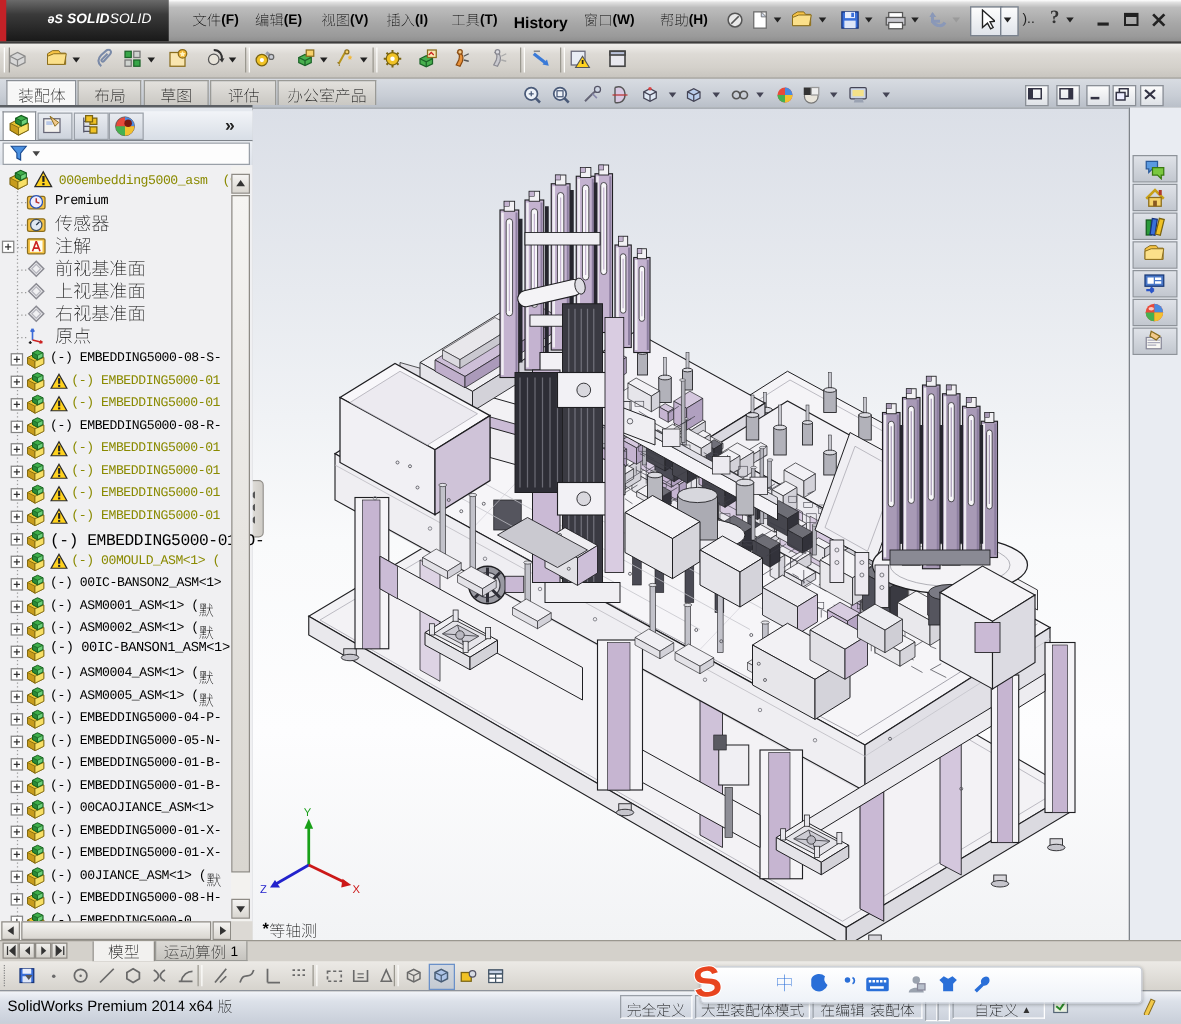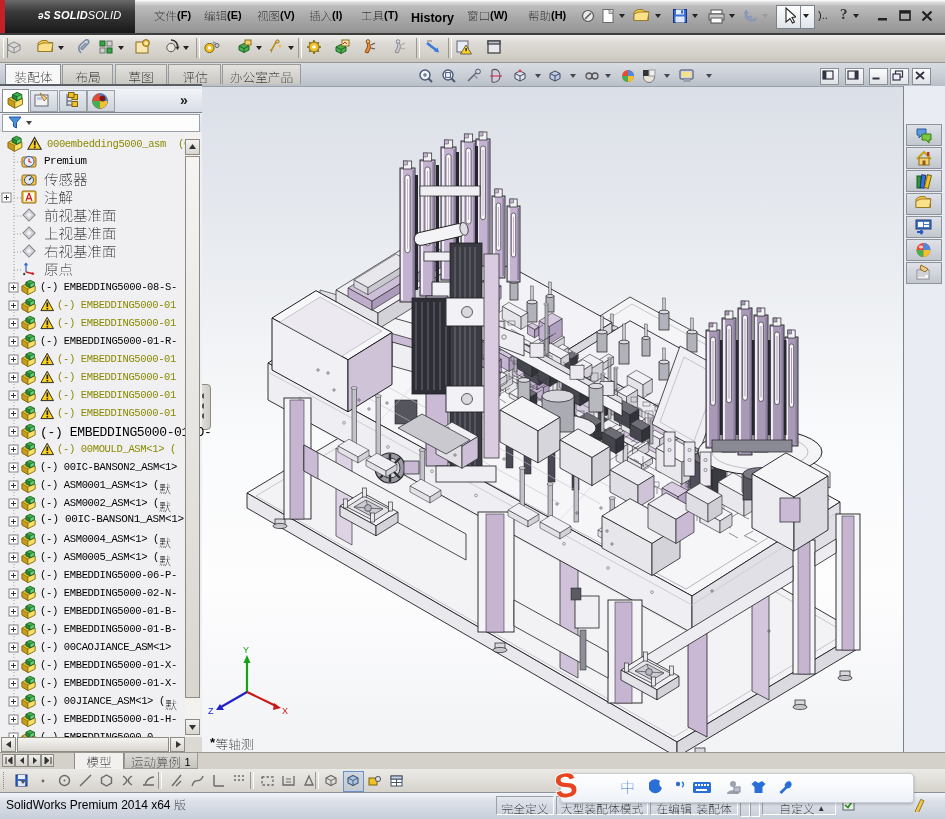--- a/index.html
+++ b/index.html
@@ -1835,21 +1835,21 @@
     </svg></div>
 <div class="abs zhl" style="left:44px;top:243px"><svg width="72" height="15" viewBox="0 -12.8 72 14.8" style="vertical-align:-2.0px;">
       <path fill="#000" d="M1.1 -9.1H13.5V-8.7H1.1ZM4.3 -0.2H12.2V0.2H4.3ZM4.1 -5.4H12.4V1.0H12.0V-5.0H4.5V1.0H4.1ZM6.4 -12.0 6.8 -11.9Q6.5 -10.5 6.0 -9.1Q5.5 -7.7 4.8 -6.4Q4.0 -5.0 3.1 -3.9Q2.1 -2.8 0.9 -1.9Q0.9 -2.0 0.8 -2.0Q0.8 -2.1 0.7 -2.2Q0.7 -2.2 0.6 -2.3Q1.8 -3.1 2.8 -4.2Q3.7 -5.3 4.4 -6.6Q5.1 -7.9 5.6 -9.2Q6.1 -10.6 6.4 -12.0Z M21.3 -11.3H27.3V-3.6H26.9V-10.9H21.7V-3.6H21.3ZM24.3 -4.0H24.8V-0.1Q24.8 0.2 24.9 0.3Q25.0 0.4 25.4 0.4H27.1Q27.4 0.4 27.6 0.2Q27.7 0.0 27.8 -0.6Q27.8 -1.1 27.9 -2.2Q28.0 -2.1 28.1 -2.1Q28.2 -2.0 28.3 -2.0Q28.3 -0.9 28.2 -0.3Q28.1 0.3 27.8 0.6Q27.6 0.8 27.1 0.8H25.4Q24.9 0.8 24.6 0.6Q24.3 0.4 24.3 -0.1ZM24.0 -9.5H24.4V-6.1Q24.4 -5.2 24.3 -4.3Q24.1 -3.3 23.7 -2.4Q23.2 -1.4 22.4 -0.6Q21.5 0.3 20.1 1.0Q20.1 1.0 20.1 0.9Q20.0 0.9 20.0 0.8Q19.9 0.7 19.9 0.7Q21.2 -0.0 22.0 -0.8Q22.9 -1.7 23.3 -2.6Q23.7 -3.5 23.8 -4.4Q24.0 -5.3 24.0 -6.2ZM15.6 -9.5H19.8V-9.0H15.6ZM17.6 -5.9 18.1 -6.4V1.0H17.6ZM18.1 -6.3Q18.2 -6.2 18.5 -5.8Q18.8 -5.5 19.2 -5.1Q19.5 -4.7 19.8 -4.4Q20.1 -4.0 20.2 -3.9L19.9 -3.5Q19.8 -3.7 19.5 -4.1Q19.2 -4.4 18.9 -4.8Q18.5 -5.2 18.2 -5.6Q17.9 -5.9 17.8 -6.1ZM19.7 -9.5H19.8L19.9 -9.5L20.1 -9.3Q19.7 -8.2 18.9 -7.1Q18.2 -6.0 17.3 -5.0Q16.4 -4.1 15.6 -3.5Q15.5 -3.5 15.5 -3.6Q15.4 -3.7 15.4 -3.7Q15.3 -3.8 15.2 -3.8Q16.1 -4.4 17.0 -5.3Q17.8 -6.2 18.5 -7.2Q19.3 -8.3 19.7 -9.4ZM17.1 -11.8 17.4 -12.0Q17.8 -11.6 18.2 -11.1Q18.7 -10.6 18.9 -10.2L18.5 -9.9Q18.3 -10.3 17.9 -10.8Q17.5 -11.4 17.1 -11.8Z M30.4 -10.3H42.1V-9.9H30.4ZM30.8 0.2H41.7V0.6H30.8ZM33.1 -8.6H39.4V-8.2H33.1ZM33.1 -6.8H39.4V-6.4H33.1ZM29.9 -4.9H42.7V-4.5H29.9ZM32.6 -2.4H39.9V-1.9H32.6ZM32.9 -12.0H33.3V-4.7H32.9ZM39.3 -12.0H39.7V-4.7H39.3ZM36.0 -3.9H36.4V0.4H36.0ZM33.5 -4.8 33.9 -4.7Q33.5 -4.0 32.8 -3.3Q32.2 -2.6 31.4 -2.0Q30.7 -1.5 30.0 -1.1Q30.0 -1.2 29.9 -1.3Q29.9 -1.3 29.8 -1.4Q29.8 -1.4 29.7 -1.5Q30.4 -1.8 31.1 -2.3Q31.8 -2.8 32.5 -3.5Q33.1 -4.1 33.5 -4.8ZM39.1 -4.8Q39.4 -4.2 40.0 -3.6Q40.6 -2.9 41.4 -2.5Q42.1 -2.0 42.9 -1.7Q42.8 -1.7 42.8 -1.6Q42.7 -1.6 42.7 -1.5Q42.6 -1.4 42.6 -1.4Q41.8 -1.7 41.1 -2.2Q40.3 -2.7 39.7 -3.4Q39.1 -4.0 38.7 -4.7Z M49.3 -6.5H56.4V-6.0H49.3ZM49.3 -3.5H56.4V-3.1H49.3ZM49.2 -0.5H57.1V-0.1H49.2ZM50.1 -11.9 50.6 -11.8Q50.2 -10.7 49.6 -9.6Q49.1 -8.5 48.5 -7.6Q47.9 -6.7 47.2 -6.0Q47.2 -6.0 47.1 -6.1Q47.0 -6.1 47.0 -6.2Q46.9 -6.2 46.8 -6.2Q47.5 -6.9 48.1 -7.8Q48.7 -8.7 49.2 -9.8Q49.8 -10.8 50.1 -11.9ZM49.5 -9.4H56.8V-8.9H49.5V1.0H49.0V-9.0L49.4 -9.4ZM53.0 -9.1H53.4V-0.3H53.0ZM52.4 -11.7 52.8 -11.9Q53.1 -11.4 53.4 -10.9Q53.7 -10.3 53.8 -9.9L53.4 -9.7Q53.3 -10.1 53.0 -10.7Q52.7 -11.3 52.4 -11.7ZM44.4 -11.2 44.7 -11.4Q45.2 -10.9 45.6 -10.4Q46.0 -9.8 46.3 -9.3Q46.7 -8.8 46.9 -8.4L46.6 -8.2Q46.4 -8.6 46.0 -9.1Q45.6 -9.6 45.2 -10.2Q44.8 -10.7 44.4 -11.2ZM44.4 0.0Q44.7 -0.5 45.1 -1.3Q45.6 -2.2 46.0 -3.0Q46.4 -3.9 46.7 -4.7L47.0 -4.5Q46.7 -3.7 46.3 -2.8Q45.9 -2.0 45.5 -1.2Q45.1 -0.3 44.8 0.3Z M63.1 -5.5H67.3V-5.1H63.1ZM63.1 -2.9H67.4V-2.5H63.1ZM59.9 -0.2H70.6V0.2H59.9ZM59.7 -8.2H70.8V1.0H70.4V-7.7H60.1V1.0H59.7ZM62.8 -8.0H63.2V0.0H62.8ZM67.1 -8.0H67.6V-0.0H67.1ZM64.9 -10.7 65.4 -10.6Q65.2 -9.9 65.0 -9.2Q64.8 -8.4 64.6 -7.9L64.2 -8.1Q64.3 -8.4 64.5 -8.9Q64.6 -9.4 64.7 -9.9Q64.9 -10.4 64.9 -10.7ZM59.0 -10.9H71.6V-10.5H59.0Z"></path>
     </svg></div>
 <div class="abs zhl" style="left:44px;top:261px"><svg width="29" height="15" viewBox="0 -12.8 29 14.8" style="vertical-align:-2.0px;">
       <path fill="#000" d="M2.4 -11.1H13.6V-10.6H2.4ZM2.2 -11.1H2.6V-7.1Q2.6 -6.2 2.6 -5.2Q2.5 -4.2 2.4 -3.2Q2.2 -2.1 1.9 -1.1Q1.6 -0.1 1.0 0.8Q1.0 0.7 0.9 0.7Q0.9 0.6 0.8 0.6Q0.8 0.5 0.7 0.5Q1.2 -0.4 1.5 -1.3Q1.8 -2.3 2.0 -3.3Q2.1 -4.3 2.1 -5.3Q2.2 -6.2 2.2 -7.1ZM4.7 -6.1V-4.3H11.8V-6.1ZM4.7 -8.3V-6.5H11.8V-8.3ZM4.3 -8.7H12.3V-3.8H4.3ZM8.0 -4.2H8.4V0.3Q8.4 0.6 8.4 0.7Q8.3 0.9 8.0 0.9Q7.8 1.0 7.3 1.0Q6.7 1.0 5.8 1.0Q5.8 0.9 5.7 0.8Q5.7 0.7 5.6 0.6Q6.4 0.6 7.0 0.6Q7.5 0.6 7.7 0.6Q7.9 0.6 8.0 0.5Q8.0 0.5 8.0 0.3ZM8.0 -10.3 8.5 -10.2Q8.3 -9.8 8.1 -9.3Q7.9 -8.8 7.7 -8.4L7.3 -8.5Q7.5 -8.9 7.7 -9.4Q7.9 -9.9 8.0 -10.3ZM10.2 -2.6 10.5 -2.8Q11.0 -2.3 11.6 -1.8Q12.1 -1.2 12.6 -0.7Q13.0 -0.2 13.3 0.1L13.0 0.4Q12.7 0.0 12.2 -0.5Q11.7 -1.0 11.2 -1.6Q10.7 -2.1 10.2 -2.6ZM5.6 -2.8 6.0 -2.7Q5.6 -2.2 5.1 -1.6Q4.7 -1.1 4.2 -0.6Q3.7 -0.1 3.3 0.3Q3.3 0.3 3.2 0.2Q3.1 0.2 3.1 0.1Q3.0 0.1 2.9 0.0Q3.6 -0.6 4.3 -1.3Q5.0 -2.1 5.6 -2.8Z M21.4 -12.0H21.8V-7.2H21.4ZM17.5 -7.0V-3.7H26.0V-7.0ZM17.1 -7.5H26.4V-3.3H17.1ZM21.6 -10.2H27.6V-9.8H21.6ZM19.7 -1.9 20.1 -1.9Q20.2 -1.4 20.3 -0.9Q20.4 -0.4 20.4 0.0Q20.5 0.5 20.5 0.8L20.0 0.9Q20.0 0.5 20.0 0.0Q20.0 -0.4 19.9 -0.9Q19.8 -1.4 19.7 -1.9ZM22.7 -1.8 23.1 -1.9Q23.4 -1.5 23.6 -1.0Q23.8 -0.5 24.0 -0.0Q24.1 0.4 24.2 0.8L23.8 0.9Q23.7 0.5 23.5 0.1Q23.4 -0.4 23.2 -0.9Q23.0 -1.4 22.7 -1.8ZM25.7 -2.0 26.1 -2.2Q26.5 -1.7 26.9 -1.2Q27.2 -0.7 27.6 -0.2Q27.9 0.3 28.0 0.7L27.7 0.9Q27.5 0.5 27.2 -0.0Q26.9 -0.5 26.5 -1.0Q26.1 -1.6 25.7 -2.0ZM17.4 -2.1 17.8 -2.0Q17.4 -1.2 16.8 -0.3Q16.3 0.5 15.7 1.0L15.3 0.9Q15.9 0.3 16.5 -0.5Q17.0 -1.3 17.4 -2.1Z"></path>
     </svg></div>
 <div class="abs mono" style="left:40px;top:281px;font-size:10.5px;color:#000;letter-spacing:-0.35px;white-space:pre">(-) EMBEDDING5000-08-S-</div>
 <div class="abs mono" style="left:57px;top:299px;font-size:10.5px;color:#8a8a00;letter-spacing:-0.35px;white-space:pre">(-) EMBEDDING5000-01</div>
 <div class="abs mono" style="left:57px;top:317px;font-size:10.5px;color:#8a8a00;letter-spacing:-0.35px;white-space:pre">(-) EMBEDDING5000-01</div>
-<div class="abs mono" style="left:40px;top:335px;font-size:10.5px;color:#000;letter-spacing:-0.35px;white-space:pre">(-) EMBEDDING5000-01-R-</div>
+<div class="abs mono" style="left:40px;top:335px;font-size:10.5px;color:#000;letter-spacing:-0.35px;white-space:pre">(-) EMBEDDING5000-08-R-</div>
 <div class="abs mono" style="left:57px;top:353px;font-size:10.5px;color:#8a8a00;letter-spacing:-0.35px;white-space:pre">(-) EMBEDDING5000-01</div>
 <div class="abs mono" style="left:57px;top:371px;font-size:10.5px;color:#8a8a00;letter-spacing:-0.35px;white-space:pre">(-) EMBEDDING5000-01</div>
 <div class="abs mono" style="left:57px;top:389px;font-size:10.5px;color:#8a8a00;letter-spacing:-0.35px;white-space:pre">(-) EMBEDDING5000-01</div>
 <div class="abs mono" style="left:57px;top:407px;font-size:10.5px;color:#8a8a00;letter-spacing:-0.35px;white-space:pre">(-) EMBEDDING5000-01</div>
 <div class="abs mono" style="left:40px;top:425px;font-size:13px;color:#000;letter-spacing:-0.35px;white-space:pre">(-) EMBEDDING5000-01-O-</div>
 <div class="abs mono" style="left:57px;top:443px;font-size:10.5px;color:#8a8a00;letter-spacing:-0.35px;white-space:pre">(-) 00MOULD_ASM&lt;1&gt; (</div>
 <div class="abs mono" style="left:40px;top:461px;font-size:10.5px;color:#000;letter-spacing:-0.35px;white-space:pre">(-) 00IC-BANSON2_ASM&lt;1&gt;</div>
 <div class="abs mono" style="left:40px;top:479px;font-size:10.5px;color:#000;letter-spacing:-0.35px;white-space:pre">(-) ASM0001_ASM&lt;1&gt; (</div>
 <div class="abs zhl" style="left:159px;top:479px"><svg width="12" height="12" viewBox="0 -10.6 12 12.2" style="vertical-align:-1.7px;">
       <path fill="#000" d="M6.2 -6.4H11.4V-6.0H6.2ZM9.2 -9.0 9.4 -9.2Q9.7 -8.9 10.0 -8.6Q10.2 -8.2 10.5 -7.9Q10.7 -7.6 10.9 -7.4L10.6 -7.1Q10.4 -7.4 10.2 -7.7Q10.0 -8.1 9.7 -8.4Q9.4 -8.8 9.2 -9.0ZM1.5 -9.2V-5.9H5.3V-9.2ZM1.2 -9.5H5.7V-5.6H1.2ZM2.0 -8.5 2.3 -8.6Q2.4 -8.1 2.6 -7.5Q2.7 -7.0 2.7 -6.6L2.4 -6.5Q2.3 -6.9 2.2 -7.5Q2.1 -8.0 2.0 -8.5ZM2.5 -1.5 2.8 -1.5Q2.9 -1.1 2.9 -0.5Q3.0 0.1 3.0 0.5L2.6 0.6Q2.6 0.1 2.6 -0.4Q2.6 -1.0 2.5 -1.5ZM3.7 -1.5 4.0 -1.6Q4.2 -1.1 4.3 -0.6Q4.4 0.0 4.5 0.4L4.1 0.5Q4.1 0.1 4.0 -0.5Q3.9 -1.0 3.7 -1.5ZM5.0 -1.6 5.3 -1.6Q5.5 -1.3 5.6 -0.8Q5.8 -0.4 5.8 -0.1L5.5 0.0Q5.4 -0.3 5.3 -0.7Q5.2 -1.2 5.0 -1.6ZM1.4 -1.8 1.7 -1.7Q1.5 -1.2 1.3 -0.6Q1.0 0.0 0.7 0.5L0.4 0.3Q0.6 0.0 0.8 -0.3Q1.0 -0.7 1.2 -1.1Q1.3 -1.5 1.4 -1.8ZM4.6 -8.5 5.0 -8.4Q4.8 -7.9 4.6 -7.3Q4.5 -6.7 4.3 -6.3L4.0 -6.5Q4.1 -6.7 4.2 -7.1Q4.3 -7.5 4.4 -7.9Q4.5 -8.2 4.6 -8.5ZM0.7 -2.6Q1.4 -2.6 2.2 -2.7Q3.0 -2.7 4.0 -2.8Q4.9 -2.9 5.9 -3.0V-2.6Q4.5 -2.5 3.1 -2.4Q1.8 -2.3 0.8 -2.2ZM1.0 -4.4H5.7V-4.0H1.0ZM3.3 -9.3H3.7V-5.7V-2.6H3.3V-5.7ZM8.7 -6.3Q8.9 -4.8 9.3 -3.4Q9.7 -2.1 10.3 -1.1Q10.9 -0.0 11.7 0.6Q11.7 0.6 11.6 0.7Q11.5 0.7 11.5 0.8Q11.4 0.8 11.4 0.9Q10.6 0.2 10.0 -0.9Q9.4 -1.9 9.0 -3.3Q8.6 -4.7 8.3 -6.3ZM8.4 -10.0H8.7V-7.6Q8.7 -6.6 8.6 -5.6Q8.6 -4.5 8.3 -3.4Q8.1 -2.3 7.5 -1.2Q7.0 -0.2 6.2 0.8Q6.1 0.8 6.0 0.7Q6.0 0.7 5.9 0.6Q6.7 -0.3 7.2 -1.4Q7.7 -2.4 8.0 -3.5Q8.2 -4.6 8.3 -5.6Q8.4 -6.7 8.4 -7.6Z"></path>
@@ -1860,32 +1860,32 @@
     </svg></div>
 <div class="abs mono" style="left:40px;top:513px;font-size:11px;color:#000;letter-spacing:-0.35px;white-space:pre">(-) 00IC-BANSON1_ASM&lt;1&gt;</div>
 <div class="abs mono" style="left:40px;top:533px;font-size:10.5px;color:#000;letter-spacing:-0.35px;white-space:pre">(-) ASM0004_ASM&lt;1&gt; (</div>
 <div class="abs zhl" style="left:159px;top:533px"><svg width="12" height="12" viewBox="0 -10.6 12 12.2" style="vertical-align:-1.7px;">
       <path fill="#000" d="M6.2 -6.4H11.4V-6.0H6.2ZM9.2 -9.0 9.4 -9.2Q9.7 -8.9 10.0 -8.6Q10.2 -8.2 10.5 -7.9Q10.7 -7.6 10.9 -7.4L10.6 -7.1Q10.4 -7.4 10.2 -7.7Q10.0 -8.1 9.7 -8.4Q9.4 -8.8 9.2 -9.0ZM1.5 -9.2V-5.9H5.3V-9.2ZM1.2 -9.5H5.7V-5.6H1.2ZM2.0 -8.5 2.3 -8.6Q2.4 -8.1 2.6 -7.5Q2.7 -7.0 2.7 -6.6L2.4 -6.5Q2.3 -6.9 2.2 -7.5Q2.1 -8.0 2.0 -8.5ZM2.5 -1.5 2.8 -1.5Q2.9 -1.1 2.9 -0.5Q3.0 0.1 3.0 0.5L2.6 0.6Q2.6 0.1 2.6 -0.4Q2.6 -1.0 2.5 -1.5ZM3.7 -1.5 4.0 -1.6Q4.2 -1.1 4.3 -0.6Q4.4 0.0 4.5 0.4L4.1 0.5Q4.1 0.1 4.0 -0.5Q3.9 -1.0 3.7 -1.5ZM5.0 -1.6 5.3 -1.6Q5.5 -1.3 5.6 -0.8Q5.8 -0.4 5.8 -0.1L5.5 0.0Q5.4 -0.3 5.3 -0.7Q5.2 -1.2 5.0 -1.6ZM1.4 -1.8 1.7 -1.7Q1.5 -1.2 1.3 -0.6Q1.0 0.0 0.7 0.5L0.4 0.3Q0.6 0.0 0.8 -0.3Q1.0 -0.7 1.2 -1.1Q1.3 -1.5 1.4 -1.8ZM4.6 -8.5 5.0 -8.4Q4.8 -7.9 4.6 -7.3Q4.5 -6.7 4.3 -6.3L4.0 -6.5Q4.1 -6.7 4.2 -7.1Q4.3 -7.5 4.4 -7.9Q4.5 -8.2 4.6 -8.5ZM0.7 -2.6Q1.4 -2.6 2.2 -2.7Q3.0 -2.7 4.0 -2.8Q4.9 -2.9 5.9 -3.0V-2.6Q4.5 -2.5 3.1 -2.4Q1.8 -2.3 0.8 -2.2ZM1.0 -4.4H5.7V-4.0H1.0ZM3.3 -9.3H3.7V-5.7V-2.6H3.3V-5.7ZM8.7 -6.3Q8.9 -4.8 9.3 -3.4Q9.7 -2.1 10.3 -1.1Q10.9 -0.0 11.7 0.6Q11.7 0.6 11.6 0.7Q11.5 0.7 11.5 0.8Q11.4 0.8 11.4 0.9Q10.6 0.2 10.0 -0.9Q9.4 -1.9 9.0 -3.3Q8.6 -4.7 8.3 -6.3ZM8.4 -10.0H8.7V-7.6Q8.7 -6.6 8.6 -5.6Q8.6 -4.5 8.3 -3.4Q8.1 -2.3 7.5 -1.2Q7.0 -0.2 6.2 0.8Q6.1 0.8 6.0 0.7Q6.0 0.7 5.9 0.6Q6.7 -0.3 7.2 -1.4Q7.7 -2.4 8.0 -3.5Q8.2 -4.6 8.3 -5.6Q8.4 -6.7 8.4 -7.6Z"></path>
     </svg></div>
 <div class="abs mono" style="left:40px;top:551px;font-size:10.5px;color:#000;letter-spacing:-0.35px;white-space:pre">(-) ASM0005_ASM&lt;1&gt; (</div>
 <div class="abs zhl" style="left:159px;top:551px"><svg width="12" height="12" viewBox="0 -10.6 12 12.2" style="vertical-align:-1.7px;">
       <path fill="#000" d="M6.2 -6.4H11.4V-6.0H6.2ZM9.2 -9.0 9.4 -9.2Q9.7 -8.9 10.0 -8.6Q10.2 -8.2 10.5 -7.9Q10.7 -7.6 10.9 -7.4L10.6 -7.1Q10.4 -7.4 10.2 -7.7Q10.0 -8.1 9.7 -8.4Q9.4 -8.8 9.2 -9.0ZM1.5 -9.2V-5.9H5.3V-9.2ZM1.2 -9.5H5.7V-5.6H1.2ZM2.0 -8.5 2.3 -8.6Q2.4 -8.1 2.6 -7.5Q2.7 -7.0 2.7 -6.6L2.4 -6.5Q2.3 -6.9 2.2 -7.5Q2.1 -8.0 2.0 -8.5ZM2.5 -1.5 2.8 -1.5Q2.9 -1.1 2.9 -0.5Q3.0 0.1 3.0 0.5L2.6 0.6Q2.6 0.1 2.6 -0.4Q2.6 -1.0 2.5 -1.5ZM3.7 -1.5 4.0 -1.6Q4.2 -1.1 4.3 -0.6Q4.4 0.0 4.5 0.4L4.1 0.5Q4.1 0.1 4.0 -0.5Q3.9 -1.0 3.7 -1.5ZM5.0 -1.6 5.3 -1.6Q5.5 -1.3 5.6 -0.8Q5.8 -0.4 5.8 -0.1L5.5 0.0Q5.4 -0.3 5.3 -0.7Q5.2 -1.2 5.0 -1.6ZM1.4 -1.8 1.7 -1.7Q1.5 -1.2 1.3 -0.6Q1.0 0.0 0.7 0.5L0.4 0.3Q0.6 0.0 0.8 -0.3Q1.0 -0.7 1.2 -1.1Q1.3 -1.5 1.4 -1.8ZM4.6 -8.5 5.0 -8.4Q4.8 -7.9 4.6 -7.3Q4.5 -6.7 4.3 -6.3L4.0 -6.5Q4.1 -6.7 4.2 -7.1Q4.3 -7.5 4.4 -7.9Q4.5 -8.2 4.6 -8.5ZM0.7 -2.6Q1.4 -2.6 2.2 -2.7Q3.0 -2.7 4.0 -2.8Q4.9 -2.9 5.9 -3.0V-2.6Q4.5 -2.5 3.1 -2.4Q1.8 -2.3 0.8 -2.2ZM1.0 -4.4H5.7V-4.0H1.0ZM3.3 -9.3H3.7V-5.7V-2.6H3.3V-5.7ZM8.7 -6.3Q8.9 -4.8 9.3 -3.4Q9.7 -2.1 10.3 -1.1Q10.9 -0.0 11.7 0.6Q11.7 0.6 11.6 0.7Q11.5 0.7 11.5 0.8Q11.4 0.8 11.4 0.9Q10.6 0.2 10.0 -0.9Q9.4 -1.9 9.0 -3.3Q8.6 -4.7 8.3 -6.3ZM8.4 -10.0H8.7V-7.6Q8.7 -6.6 8.6 -5.6Q8.6 -4.5 8.3 -3.4Q8.1 -2.3 7.5 -1.2Q7.0 -0.2 6.2 0.8Q6.1 0.8 6.0 0.7Q6.0 0.7 5.9 0.6Q6.7 -0.3 7.2 -1.4Q7.7 -2.4 8.0 -3.5Q8.2 -4.6 8.3 -5.6Q8.4 -6.7 8.4 -7.6Z"></path>
     </svg></div>
-<div class="abs mono" style="left:40px;top:569px;font-size:10.5px;color:#000;letter-spacing:-0.35px;white-space:pre">(-) EMBEDDING5000-06-P-</div>
-<div class="abs mono" style="left:40px;top:587px;font-size:10.5px;color:#000;letter-spacing:-0.35px;white-space:pre">(-) EMBEDDING5000-02-N-</div>
+<div class="abs mono" style="left:40px;top:569px;font-size:10.5px;color:#000;letter-spacing:-0.35px;white-space:pre">(-) EMBEDDING5000-04-P-</div>
+<div class="abs mono" style="left:40px;top:587px;font-size:10.5px;color:#000;letter-spacing:-0.35px;white-space:pre">(-) EMBEDDING5000-05-N-</div>
 <div class="abs mono" style="left:40px;top:605px;font-size:10.5px;color:#000;letter-spacing:-0.35px;white-space:pre">(-) EMBEDDING5000-01-B-</div>
 <div class="abs mono" style="left:40px;top:623px;font-size:10.5px;color:#000;letter-spacing:-0.35px;white-space:pre">(-) EMBEDDING5000-01-B-</div>
 <div class="abs mono" style="left:40px;top:641px;font-size:10.5px;color:#000;letter-spacing:-0.35px;white-space:pre">(-) 00CAOJIANCE_ASM&lt;1&gt;</div>
 <div class="abs mono" style="left:40px;top:659px;font-size:10.5px;color:#000;letter-spacing:-0.35px;white-space:pre">(-) EMBEDDING5000-01-X-</div>
 <div class="abs mono" style="left:40px;top:677px;font-size:10.5px;color:#000;letter-spacing:-0.35px;white-space:pre">(-) EMBEDDING5000-01-X-</div>
 <div class="abs mono" style="left:40px;top:695px;font-size:10.5px;color:#000;letter-spacing:-0.35px;white-space:pre">(-) 00JIANCE_ASM&lt;1&gt; (</div>
 <div class="abs zhl" style="left:165px;top:695px"><svg width="12" height="12" viewBox="0 -10.6 12 12.2" style="vertical-align:-1.7px;">
       <path fill="#000" d="M6.2 -6.4H11.4V-6.0H6.2ZM9.2 -9.0 9.4 -9.2Q9.7 -8.9 10.0 -8.6Q10.2 -8.2 10.5 -7.9Q10.7 -7.6 10.9 -7.4L10.6 -7.1Q10.4 -7.4 10.2 -7.7Q10.0 -8.1 9.7 -8.4Q9.4 -8.8 9.2 -9.0ZM1.5 -9.2V-5.9H5.3V-9.2ZM1.2 -9.5H5.7V-5.6H1.2ZM2.0 -8.5 2.3 -8.6Q2.4 -8.1 2.6 -7.5Q2.7 -7.0 2.7 -6.6L2.4 -6.5Q2.3 -6.9 2.2 -7.5Q2.1 -8.0 2.0 -8.5ZM2.5 -1.5 2.8 -1.5Q2.9 -1.1 2.9 -0.5Q3.0 0.1 3.0 0.5L2.6 0.6Q2.6 0.1 2.6 -0.4Q2.6 -1.0 2.5 -1.5ZM3.7 -1.5 4.0 -1.6Q4.2 -1.1 4.3 -0.6Q4.4 0.0 4.5 0.4L4.1 0.5Q4.1 0.1 4.0 -0.5Q3.9 -1.0 3.7 -1.5ZM5.0 -1.6 5.3 -1.6Q5.5 -1.3 5.6 -0.8Q5.8 -0.4 5.8 -0.1L5.5 0.0Q5.4 -0.3 5.3 -0.7Q5.2 -1.2 5.0 -1.6ZM1.4 -1.8 1.7 -1.7Q1.5 -1.2 1.3 -0.6Q1.0 0.0 0.7 0.5L0.4 0.3Q0.6 0.0 0.8 -0.3Q1.0 -0.7 1.2 -1.1Q1.3 -1.5 1.4 -1.8ZM4.6 -8.5 5.0 -8.4Q4.8 -7.9 4.6 -7.3Q4.5 -6.7 4.3 -6.3L4.0 -6.5Q4.1 -6.7 4.2 -7.1Q4.3 -7.5 4.4 -7.9Q4.5 -8.2 4.6 -8.5ZM0.7 -2.6Q1.4 -2.6 2.2 -2.7Q3.0 -2.7 4.0 -2.8Q4.9 -2.9 5.9 -3.0V-2.6Q4.5 -2.5 3.1 -2.4Q1.8 -2.3 0.8 -2.2ZM1.0 -4.4H5.7V-4.0H1.0ZM3.3 -9.3H3.7V-5.7V-2.6H3.3V-5.7ZM8.7 -6.3Q8.9 -4.8 9.3 -3.4Q9.7 -2.1 10.3 -1.1Q10.9 -0.0 11.7 0.6Q11.7 0.6 11.6 0.7Q11.5 0.7 11.5 0.8Q11.4 0.8 11.4 0.9Q10.6 0.2 10.0 -0.9Q9.4 -1.9 9.0 -3.3Q8.6 -4.7 8.3 -6.3ZM8.4 -10.0H8.7V-7.6Q8.7 -6.6 8.6 -5.6Q8.6 -4.5 8.3 -3.4Q8.1 -2.3 7.5 -1.2Q7.0 -0.2 6.2 0.8Q6.1 0.8 6.0 0.7Q6.0 0.7 5.9 0.6Q6.7 -0.3 7.2 -1.4Q7.7 -2.4 8.0 -3.5Q8.2 -4.6 8.3 -5.6Q8.4 -6.7 8.4 -7.6Z"></path>
     </svg></div>
-<div class="abs mono" style="left:40px;top:713px;font-size:10.5px;color:#000;letter-spacing:-0.35px;white-space:pre">(-) EMBEDDING5000-01-H-</div>
+<div class="abs mono" style="left:40px;top:713px;font-size:10.5px;color:#000;letter-spacing:-0.35px;white-space:pre">(-) EMBEDDING5000-08-H-</div>
 <div class="abs mono" style="left:40px;top:731px;font-size:10.5px;color:#000;letter-spacing:-0.35px;white-space:pre">(-) EMBEDDING5000-0</div>
 <div class="abs" style="left:185px;top:133px;width:15px;height:604px;background:#f3f2ef"></div>
 <div class="abs" style="left:185px;top:139px;width:15px;height:16px;background:linear-gradient(180deg,#f5f4f2,#d9d6d0);border:1px solid #8e8b85;box-sizing:border-box">
     <svg width="13" height="14" viewBox="0 0 13 14">
       <path d="M6.5 4 L10 9 L3 9Z" fill="#333"></path>
     </svg>
   </div>
 <div class="abs" style="left:185px;top:156px;width:15px;height:542px;background:linear-gradient(180deg,#f5f4f2,#d9d6d0);border:1px solid #8e8b85;box-sizing:border-box"></div>
 <div class="abs" style="left:185px;top:719px;width:15px;height:16px;background:linear-gradient(180deg,#f5f4f2,#d9d6d0);border:1px solid #8e8b85;box-sizing:border-box">
     <svg width="13" height="14" viewBox="0 0 13 14">

